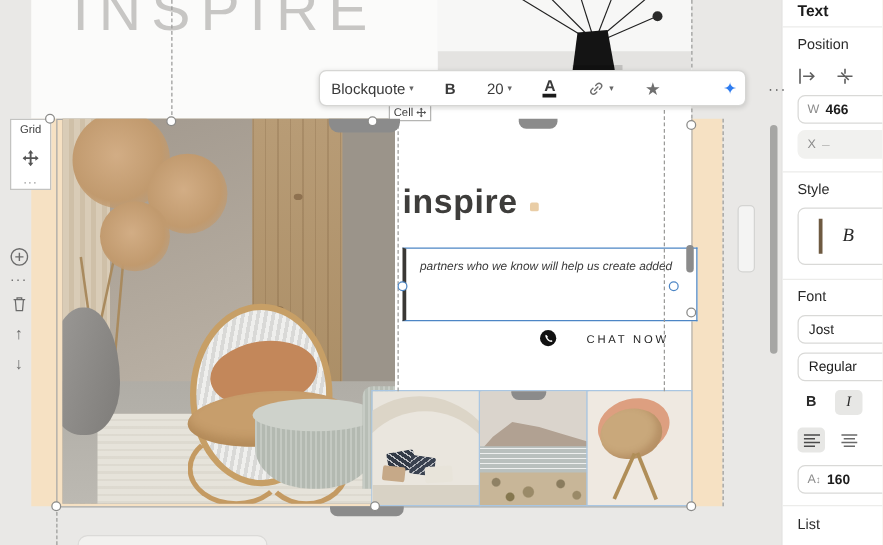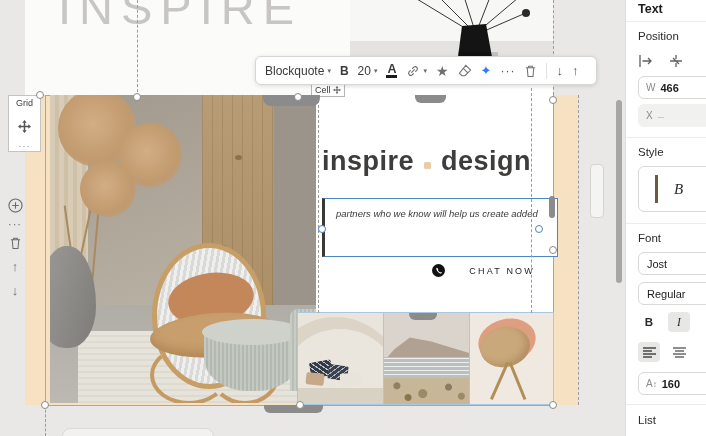--- a/index.html
+++ b/index.html
@@ -104,21 +104,21 @@
       gap:9px;color:#6b6b6b;}
   .bottom-next{left:62px;top:428px;width:150px;height:10px;background:#f2f1ef;
       border:1px solid #dbdad8;border-radius:8px 8px 0 0;}
   .ghost-box{left:590px;top:164px;width:12px;height:52px;border:1px solid #d4d4d2;border-radius:4px;
       background:rgba(255,255,255,.5);}
   .canvas-scrollbar{left:616px;top:100px;width:6px;height:183px;background:#a6a6a4;border-radius:3px;}
 
   
   .toolbar{left:255px;top:56px;width:342px;height:29px;background:#fff;border:1px solid #d6d6d4;
       border-radius:6px;box-shadow:0 1px 4px rgba(0,0,0,.13);display:flex;align-items:center;
-      padding:0 9px;box-sizing:border-box;gap:9px;z-index:10;color:#3a3a3a;}
+      padding:0 9px;box-sizing:border-box;gap:25px;z-index:10;color:#3a3a3a;}
   .tb-item{display:flex;align-items:center;gap:3px;font-size:12px;cursor:default;}
   .caret{font-size:7px;color:#666;}
   .tb-bold{font-weight:700;font-size:12px;}
   .tb-color{font-size:12.5px;font-weight:600;border-bottom:3px solid #1b1b1b;line-height:11px;padding:0 1px;}
   .tb-star{font-size:14px;color:#6f6f6f;line-height:1;}
   .tb-sparkle{font-size:13px;color:#2e7cf0;line-height:1;}
   .tb-more{font-size:12px;color:#555;letter-spacing:1px;}
   .tb-divider{width:1px;height:16px;background:#e2e2e0;}
   .tb-arrow{font-size:13px;color:#555;}
 
@@ -202,21 +202,20 @@
       <div class="abs mp-tablebody"></div>
       <div class="abs mp-tabletop"></div>
     </div>
     <div class="abs mp-pouf"></div>
   </div>
 
   <div class="abs card">
     <div class="abs card-heading">
       <span>inspire</span>
       <span class="heading-dot"></span>
-      <span>design</span>
     </div>
     <div class="abs quote-box">
       <div>partners who we know will help us create added</div>
     </div>
     <div class="abs chat-row">
       <span class="chat-icon">
         <svg width="8" height="8" viewBox="0 0 10 10">
             <path d="M2 1 C1.4 1.6 1.4 2.8 2.4 4.4 C3.4 6 4.8 7.4 6.4 8 C7.6 8.4 8.4 8 8.8 7.2 L7.4 6.2 L6.4 6.8 C5.4 6.2 4.2 5 3.6 4 L4.2 3 L3 1.4 Z" fill="#fff"></path>
           </svg>
       </span>

